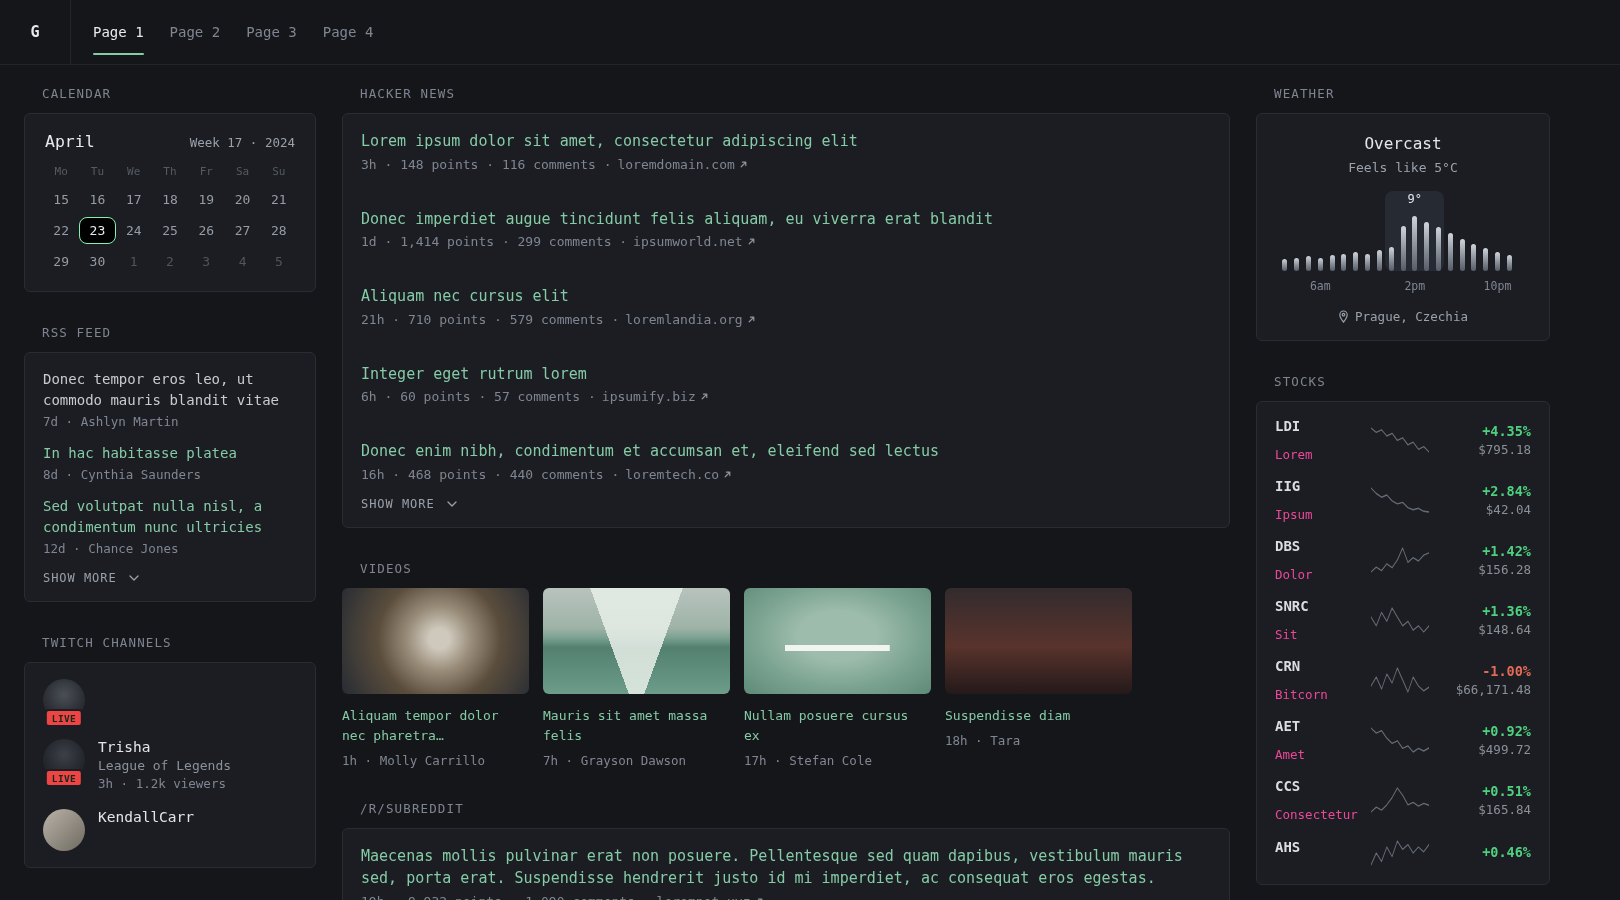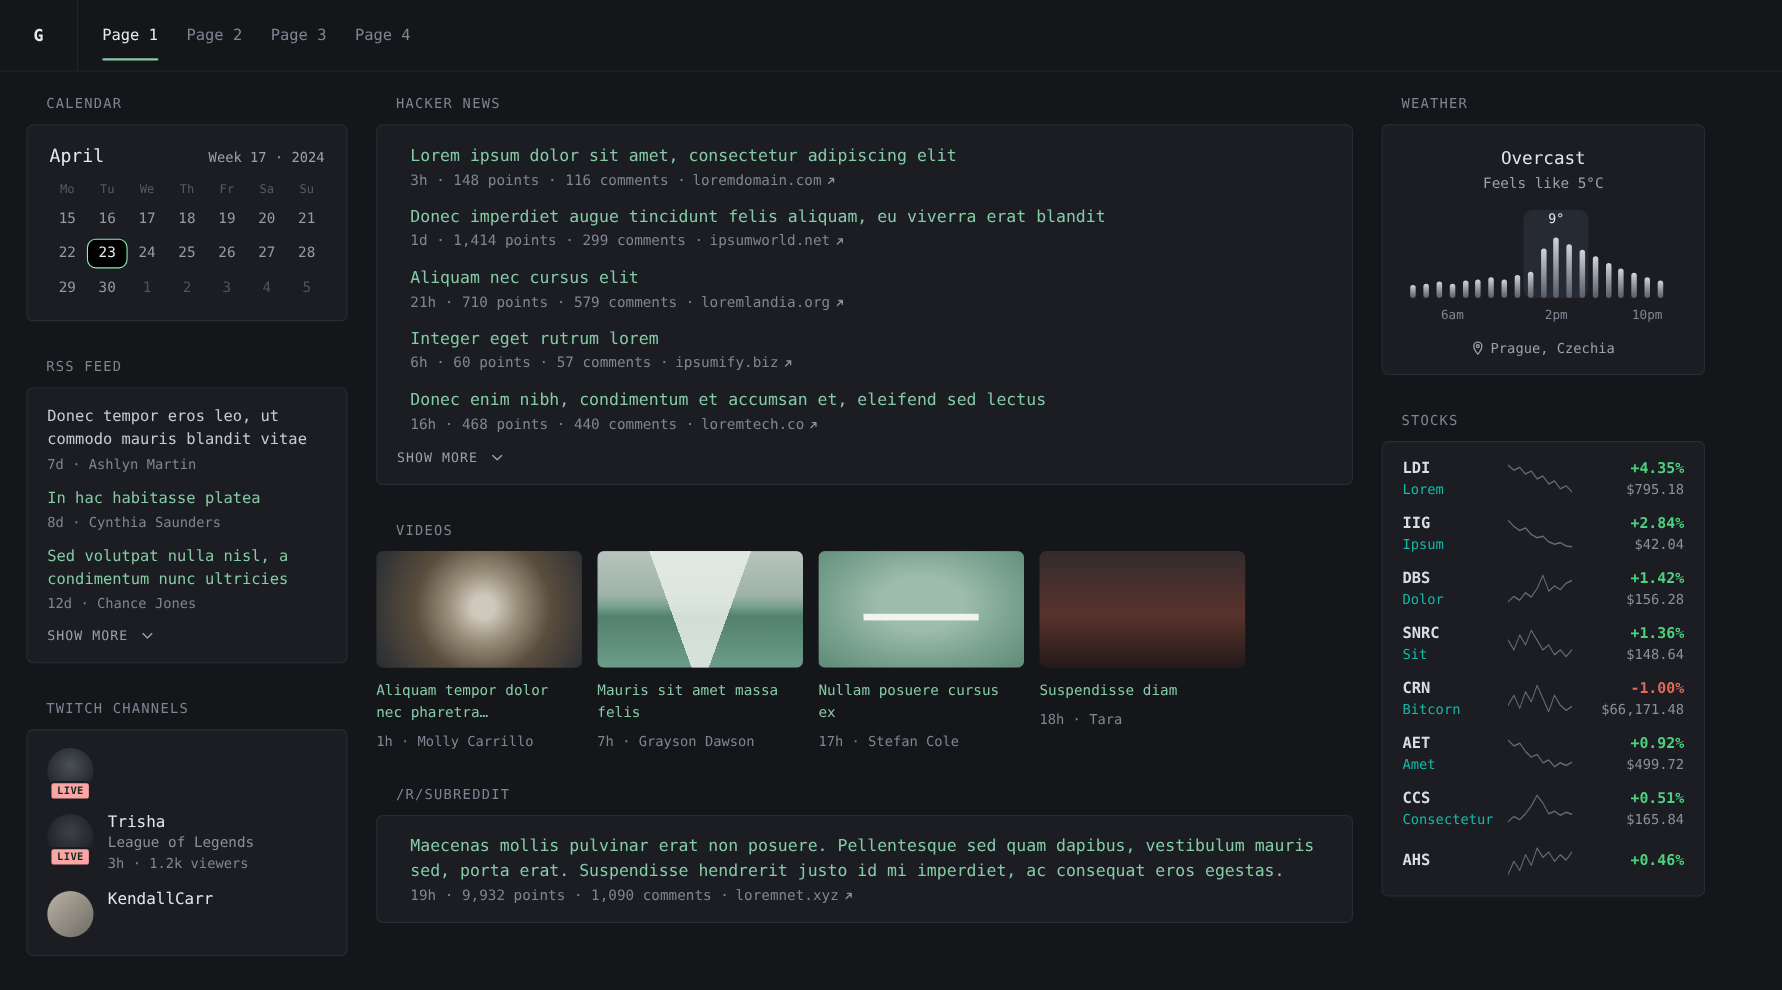--- a/index.html
+++ b/index.html
@@ -63,28 +63,28 @@
   .show-more svg{stroke:var(--text-mid);}
 
   
   .channel-list{display:flex;flex-direction:column;gap:18px;}
   .channel{display:flex;gap:13px;align-items:flex-start;}
   .avatar-wrap{position:relative;flex:none;}
   .avatar{width:42px;height:42px;border-radius:50%;cursor:pointer;}
   .av-0{background:radial-gradient(circle at 50% 38%,#4a4f57,#23262b 75%);}
   .av-1{background:radial-gradient(circle at 50% 38%,#3c4148,#1e2126 75%);}
   .av-2{background:linear-gradient(135deg,#b9b3a8,#6f6a60);}
-  .live-badge{position:absolute;left:50%;transform:translateX(-50%);bottom:-6px;background:#fca5a5;color:#102a1d;
+  .live-badge{position:absolute;left:50%;transform:translateX(-50%);bottom:-6px;background:#ef4444;color:#102a1d;
               font-size:9.5px;font-weight:700;letter-spacing:.04em;padding:1.5px 5px;border-radius:4px;border:2px solid var(--card);}
   .ch-name{display:block;color:#e2e5e9;font-size:14.5px;}
   .ch-game{margin-top:3px;color:#8b919b;font-size:13px;}
   .ch-meta{margin-top:3px;color:var(--text-dim);font-size:12.5px;}
 
   
-  .post-list{display:flex;flex-direction:column;gap:14px;margin-left:12px;}
+  .post-list{display:flex;flex-direction:column;gap:36px;}
   .post-title{display:block;color:var(--accent);font-size:15px;line-height:1.5;}
   .post-meta{margin-top:4px;color:var(--text-dim);font-size:13px;display:flex;align-items:center;gap:6px;flex-wrap:wrap;}
   .post-domain{color:var(--text-dim);display:inline-flex;align-items:center;gap:3px;}
   .ext-arrow{width:11px;height:11px;color:#8d939e;}
 
   
   .videos-row{display:flex;gap:14px;overflow:hidden;}
   .video-card{flex:none;width:187px;}
   .thumb{width:187px;height:106px;border-radius:6px;cursor:pointer;}
   .thumb-0{background:
@@ -118,21 +118,21 @@
   .wx-times{position:relative;height:15px;margin:8px 4px 0;}
   .wx-time{position:absolute;transform:translateX(-50%);font-size:11.5px;color:var(--text-dim);}
   .wx-loc{margin-top:15px;display:flex;justify-content:center;align-items:center;gap:6px;color:var(--text-mid);font-size:12.5px;}
   .wx-loc svg{stroke:var(--text-mid);flex:none;}
 
   
   .stocks-list{display:flex;flex-direction:column;gap:16px;}
   .stock-row{display:flex;align-items:center;gap:10px;}
   .stock-id{width:86px;flex:none;}
   .stock-symbol{display:block;font-weight:700;font-size:14px;color:#dadde2;}
-  .stock-name{margin-top:3px;font-size:12.5px;color:#14b8a6;white-space:nowrap;}
+  .stock-name{margin-top:13px;font-size:12.5px;color:#ec4899;white-space:nowrap;}
   .spark{flex:1;height:30px;color:var(--spark);min-width:0;}
   .stock-vals{width:92px;flex:none;text-align:right;}
   .stock-change{font-size:13.5px;font-weight:700;}
   .stock-change.pos{color:var(--positive);}
   .stock-change.neg{color:var(--negative);}
   .stock-price{margin-top:3px;font-size:12.5px;color:#8a9099;white-space:nowrap;}
 </style>
 </head>
 <body>
 

